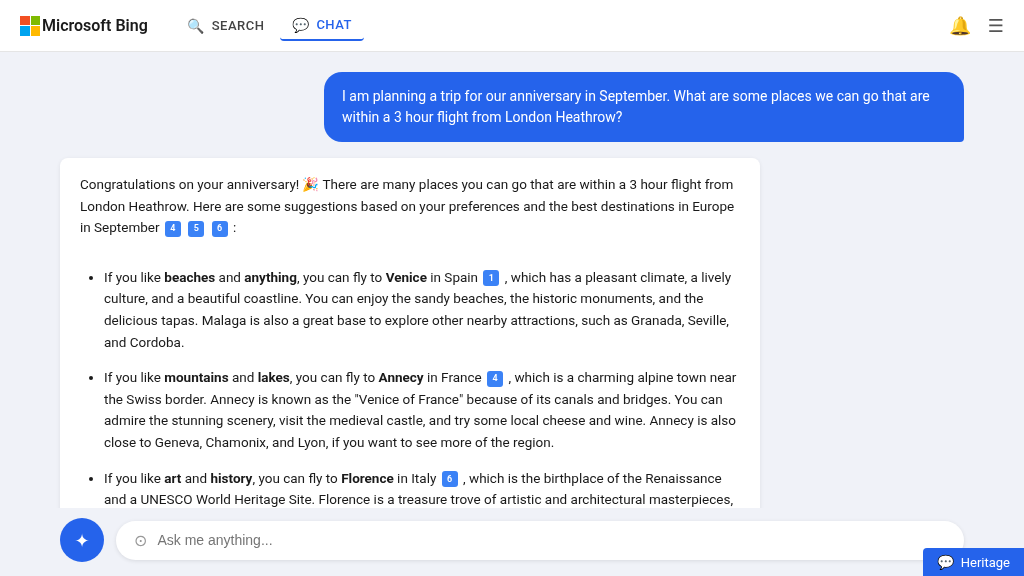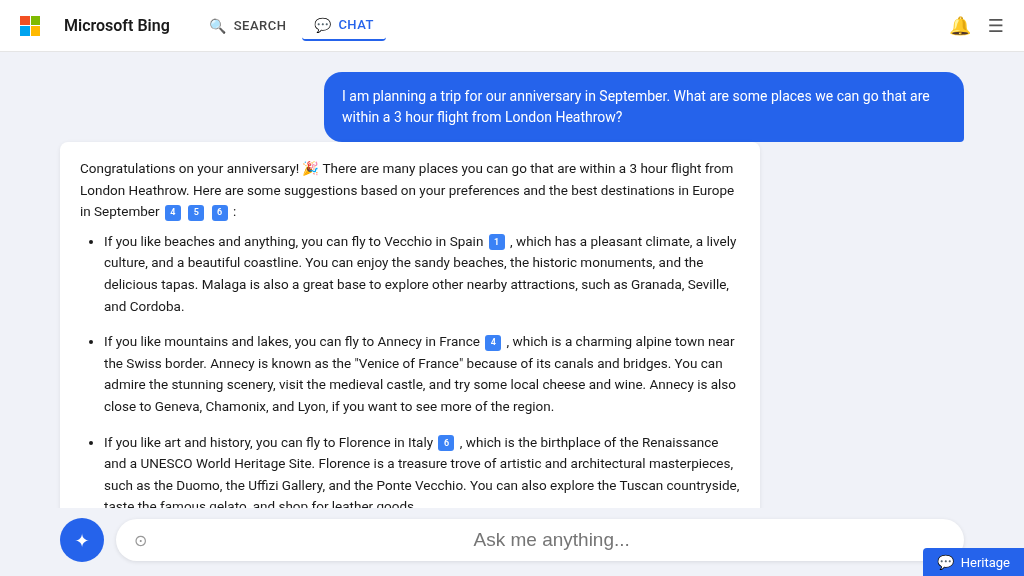--- a/index.html
+++ b/index.html
@@ -19,21 +19,21 @@
       display: flex;
       align-items: center;
       padding: 0 20px;
       height: 52px;
       border-bottom: 1px solid #e5e5e5;
       flex-shrink: 0;
     }
     .header-logo {
       display: flex;
       align-items: center;
-      gap: 24px;
+      gap: 2px;
       margin-right: 28px;
     }
     .ms-logo {
       width: 20px;
       height: 20px;
       display: grid;
       grid-template-columns: 1fr 1fr;
       grid-template-rows: 1fr 1fr;
       gap: 1px;
     }
@@ -83,20 +83,21 @@
       font-size: 18px;
     }
 
     
     .chat-area {
       flex: 1;
       overflow-y: auto;
       padding: 20px 60px 18px 60px;
       display: flex;
       flex-direction: column;
+      gap: 16px;
     }
 
     
     .user-message {
       display: flex;
       justify-content: flex-end;
     }
     .user-bubble {
       background: #2563eb;
       color: white;
@@ -112,30 +113,30 @@
       background: white;
       border-radius: 8px;
       padding: 16px 20px;
       font-size: 13.5px;
       line-height: 1.6;
       color: #1a1a1a;
       box-shadow: 0 1px 4px rgba(0,0,0,0.08);
       max-width: 700px;
     }
     .bot-message p {
-      margin-bottom: 8px;
+      margin-bottom: 28px;
     }
     .bot-message ul {
       list-style: disc;
       padding-left: 24px;
     }
     .bot-message li {
       margin-bottom: 14px;
     }
-    .bot-message b { font-weight: 400; }
+    .bot-message b { font-weight: 700; }
     .citation {
       display: inline-flex;
       align-items: center;
       justify-content: center;
       width: 16px;
       height: 16px;
       background: #3b82f6;
       color: white;
       border-radius: 3px;
       font-size: 9px;
@@ -180,24 +181,23 @@
       box-shadow: 0 1px 4px rgba(0,0,0,0.1);
     }
     .input-search-icon {
       color: #999;
       font-size: 16px;
     }
     .chat-input {
       flex: 1;
       border: none;
       outline: none;
-      font-size: 19px;
+      font-size: 14px;
       color: #000000;
       background: transparent;
-      text-align: center;
     }
 
     
     .feedback-btn {
       position: fixed;
       bottom: 0;
       right: 0;
       background: #2563eb;
       color: white;
       padding: 6px 14px;
@@ -250,21 +250,21 @@
   <div class="bot-message">
     <p>
       Congratulations on your anniversary! 🎉 There are many places you can go that are within a 3 hour flight from London Heathrow. Here are some suggestions based on your preferences and the best destinations in Europe in September
       <span class="citation">4</span>
       <span class="citation">5</span>
       <span class="citation">6</span>
       :
     </p>
     <ul>
       <li>
-        If you like <b>beaches</b> and <b>anything</b>, you can fly to <b>Vecchio</b> in Spain <span class="citation">1</span> , which has a pleasant climate, a lively culture, and a beautiful coastline. You can enjoy the sandy beaches, the historic monuments, and the delicious tapas. Malaga is also a great base to explore other nearby attractions, such as Granada, Seville, and Cordoba.
+        If you like <b>beaches</b> and <b>anything</b>, you can fly to <b>Venice</b> in Spain <span class="citation">1</span> , which has a pleasant climate, a lively culture, and a beautiful coastline. You can enjoy the sandy beaches, the historic monuments, and the delicious tapas. Malaga is also a great base to explore other nearby attractions, such as Granada, Seville, and Cordoba.
       </li>
       <li>
         If you like <b>mountains</b> and <b>lakes</b>, you can fly to <b>Annecy</b> in France <span class="citation">4</span> , which is a charming alpine town near the Swiss border. Annecy is known as the "Venice of France" because of its canals and bridges. You can admire the stunning scenery, visit the medieval castle, and try some local cheese and wine. Annecy is also close to Geneva, Chamonix, and Lyon, if you want to see more of the region.
       </li>
       <li>
         If you like <b>art</b> and <b>history</b>, you can fly to <b>Florence</b> in Italy <span class="citation">6</span> , which is the birthplace of the Renaissance and a UNESCO World Heritage Site. Florence is a treasure trove of artistic and architectural masterpieces, such as the Duomo, the Uffizi Gallery, and the Ponte Vecchio. You can also explore the Tuscan countryside, taste the famous gelato, and shop for leather goods.
       </li>
     </ul>
   </div>
 

